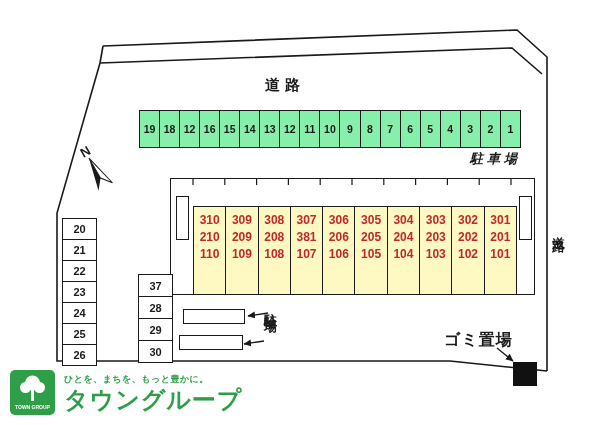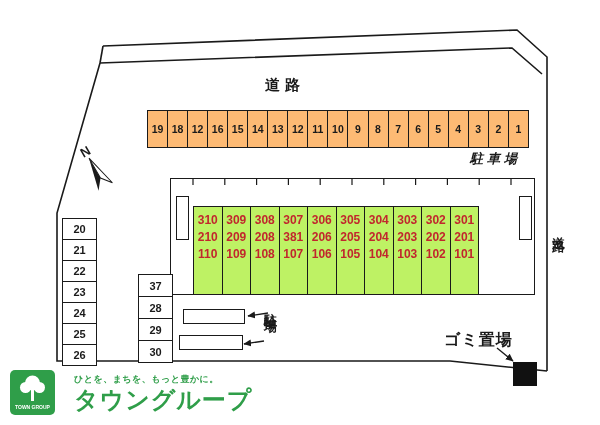--- a/index.html
+++ b/index.html
@@ -8,33 +8,33 @@
          font-family:"Liberation Sans","DejaVu Sans",sans-serif;color:var(--line);}
   svg.lines{position:absolute;left:0;top:0;}
   .lines path.b{fill:none;stroke:var(--line);stroke-width:1.6;}
   .lines path.t{fill:none;stroke:var(--line);stroke-width:1.2;}
   .lines line{stroke:var(--line);stroke-width:1.3;}
   .ntext{font-size:13px;font-weight:bold;text-anchor:middle;fill:var(--line);}
   .label{position:absolute;font-weight:bold;white-space:nowrap;}
 
   .road-top{left:225px;top:76px;width:120px;text-align:center;font-size:15px;letter-spacing:5px;}
   .prow{position:absolute;left:139px;top:110px;width:382px;height:38px;display:flex;
-        border:1.4px solid var(--line);box-sizing:border-box;background:#fdba74;margin-left:8px;}
+        border:1.4px solid var(--line);box-sizing:border-box;background:#86efac;}
   .pcell{flex:1;display:flex;align-items:center;justify-content:center;
          font-size:10.5px;font-weight:bold;border-left:1px solid var(--line);}
   .pcell:first-child{border-left:none;}
   .plabel{left:139px;top:150px;width:382px;text-align:right;font-size:13px;letter-spacing:4px;font-style:italic;}
 
   .building{position:absolute;left:170px;top:178px;width:365px;height:117px;
             border:1.6px solid var(--line);box-sizing:border-box;}
   .stair{position:absolute;top:196px;width:13px;height:44px;border:1.3px solid var(--line);
          box-sizing:border-box;background:#fff;}
   .stair.left{left:176px;} .stair.right{left:519px;}
-  .units{position:absolute;left:193px;top:206px;width:286px;height:89px;display:flex;
-         border:1.3px solid var(--line);box-sizing:border-box;background:#bef264;text-align:center;}
+  .units{position:absolute;left:193px;top:206px;width:324px;height:89px;display:flex;
+         border:1.3px solid var(--line);box-sizing:border-box;background:#fef9c3;text-align:center;}
   .ucol{flex:1;border-left:1px solid var(--line);display:flex;flex-direction:column;
         align-items:center;padding-top:7px;gap:5px;box-sizing:border-box;}
   .ucol:first-child{border-left:none;}
   .unit-num{font-size:12px;font-weight:bold;color:var(--unit);line-height:1;}
 
   .colA{position:absolute;left:62px;top:218px;width:35px;border:1.4px solid var(--line);
         box-sizing:border-box;background:#fff;}
   .colB{position:absolute;left:138px;top:274px;width:35px;border:1.4px solid var(--line);
         box-sizing:border-box;background:#fff;}
   .ccell{height:20px;display:flex;align-items:center;justify-content:center;
@@ -44,21 +44,21 @@
 
   .rack{position:absolute;border:1.3px solid var(--line);background:#fff;}
   .rack1{left:183px;top:309px;width:60px;height:13px;}
   .rack2{left:179px;top:335px;width:62px;height:13px;}
   .bikelabel{left:261px;top:302px;writing-mode:vertical-rl;font-size:13px;letter-spacing:4px;}
 
   .garbage-label{left:444px;top:330px;font-size:16px;letter-spacing:1px;}
   .garbage-box{position:absolute;left:513px;top:362px;width:24px;height:24px;background:#111;}
   .road-right{left:549px;top:226px;writing-mode:vertical-rl;font-size:13px;letter-spacing:4px;}
 
-  .footer{position:absolute;left:10px;top:370px;display:flex;align-items:flex-start;gap:19px;}
+  .footer{position:absolute;left:10px;top:370px;display:flex;align-items:flex-start;gap:9px;}
   .logo{width:45px;height:45px;background:var(--brand);border-radius:5px;overflow:hidden;flex:0 0 auto;}
   .logotext{font-size:5px;font-weight:bold;fill:#fff;text-anchor:middle;}
   .ftext{display:flex;flex-direction:column;padding-top:3px;}
   .tagline{font-size:9px;color:var(--brand);font-weight:bold;letter-spacing:.5px;}
   .brand{font-size:24px;color:var(--brand);font-weight:bold;letter-spacing:1px;line-height:1.15;}
 </style>
 </head>
 <body>
 
 <div class="stage">

